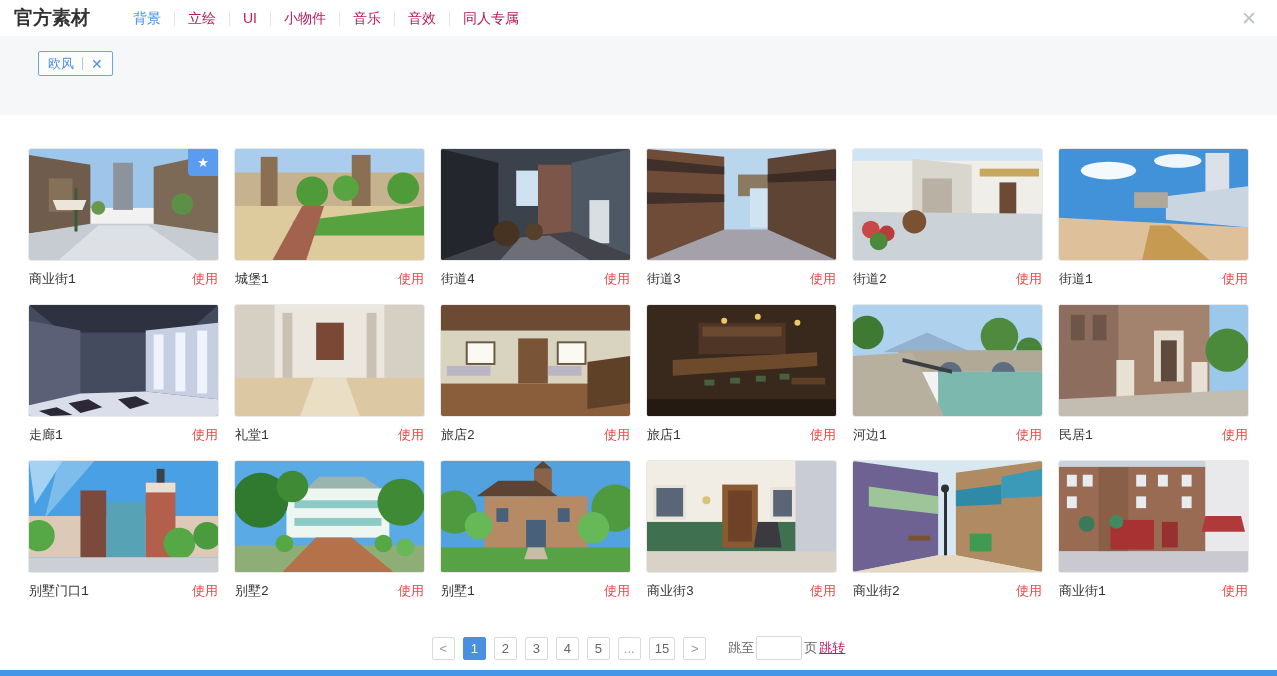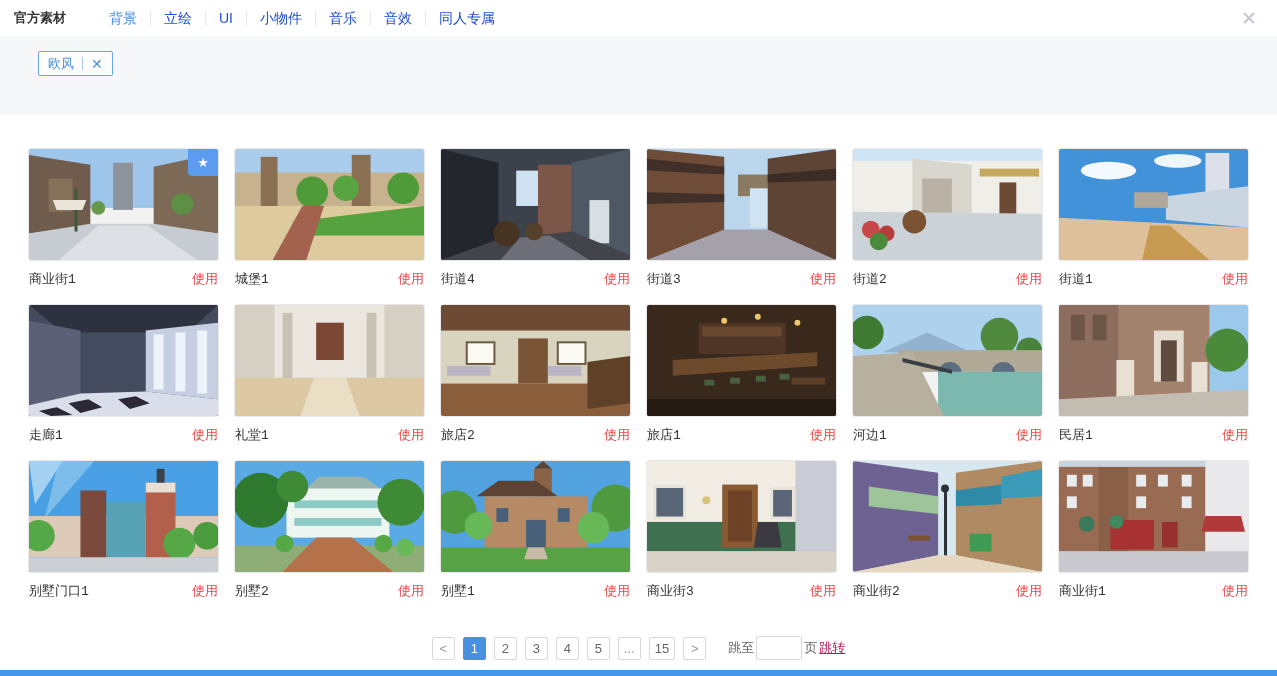--- a/index.html
+++ b/index.html
@@ -1,23 +1,23 @@
 <!DOCTYPE html>
 <html><head>
 <meta charset="utf-8">
 <style>
   * { margin:0; padding:0; box-sizing:border-box; }
   html,body { background:#fff; }
   body { font-family:"Liberation Sans","DejaVu Sans",sans-serif; width:1277px; height:676px; position:relative; overflow:hidden; color:#333; }
 
   
   .header { height:36px; display:flex; align-items:center; padding:0 16px 0 14px; background:#fff; }
-  .header .title { font-size:13px; font-weight:bold; color:#333; margin-right:30px; }
+  .header .title { font-size:19px; font-weight:bold; color:#333; margin-right:30px; }
   .tabs { display:flex; align-items:center; }
-  .tab { font-size:14px; color:#1d4ed8; padding:0 13px; border-right:1px solid #e6e6e6; cursor:pointer; line-height:15px; }
+  .tab { font-size:14px; color:#be185d; padding:0 13px; border-right:1px solid #e6e6e6; cursor:pointer; line-height:15px; }
   .tab:last-child { border-right:none; }
   .tab.active { color:#4a90e2;text-align:right; }
   .close-x { margin-left:auto; color:#c0c4cc; font-size:19px; line-height:19px; cursor:pointer; padding:0 4px; }
 
   
   .filterbar { background:#f6f7f8; height:79px; padding:15px 0 0 38px; }
   .filter-tag { display:inline-flex; align-items:center; border:1px solid #69a4ee; border-radius:2px; background:#fdfdfe; color:#4a90e2; font-size:13px; height:25px; padding:0 9px; cursor:pointer; }
   .filter-tag .sep { width:1px; height:13px; background:#a9c9f2; margin:0 8px; }
   .filter-tag .rm { font-size:14px; color:#4a90e2; cursor:pointer; }
   .source-row { margin-top:13px; margin-left:-8px; font-size:13px; display:flex; align-items:center; }

